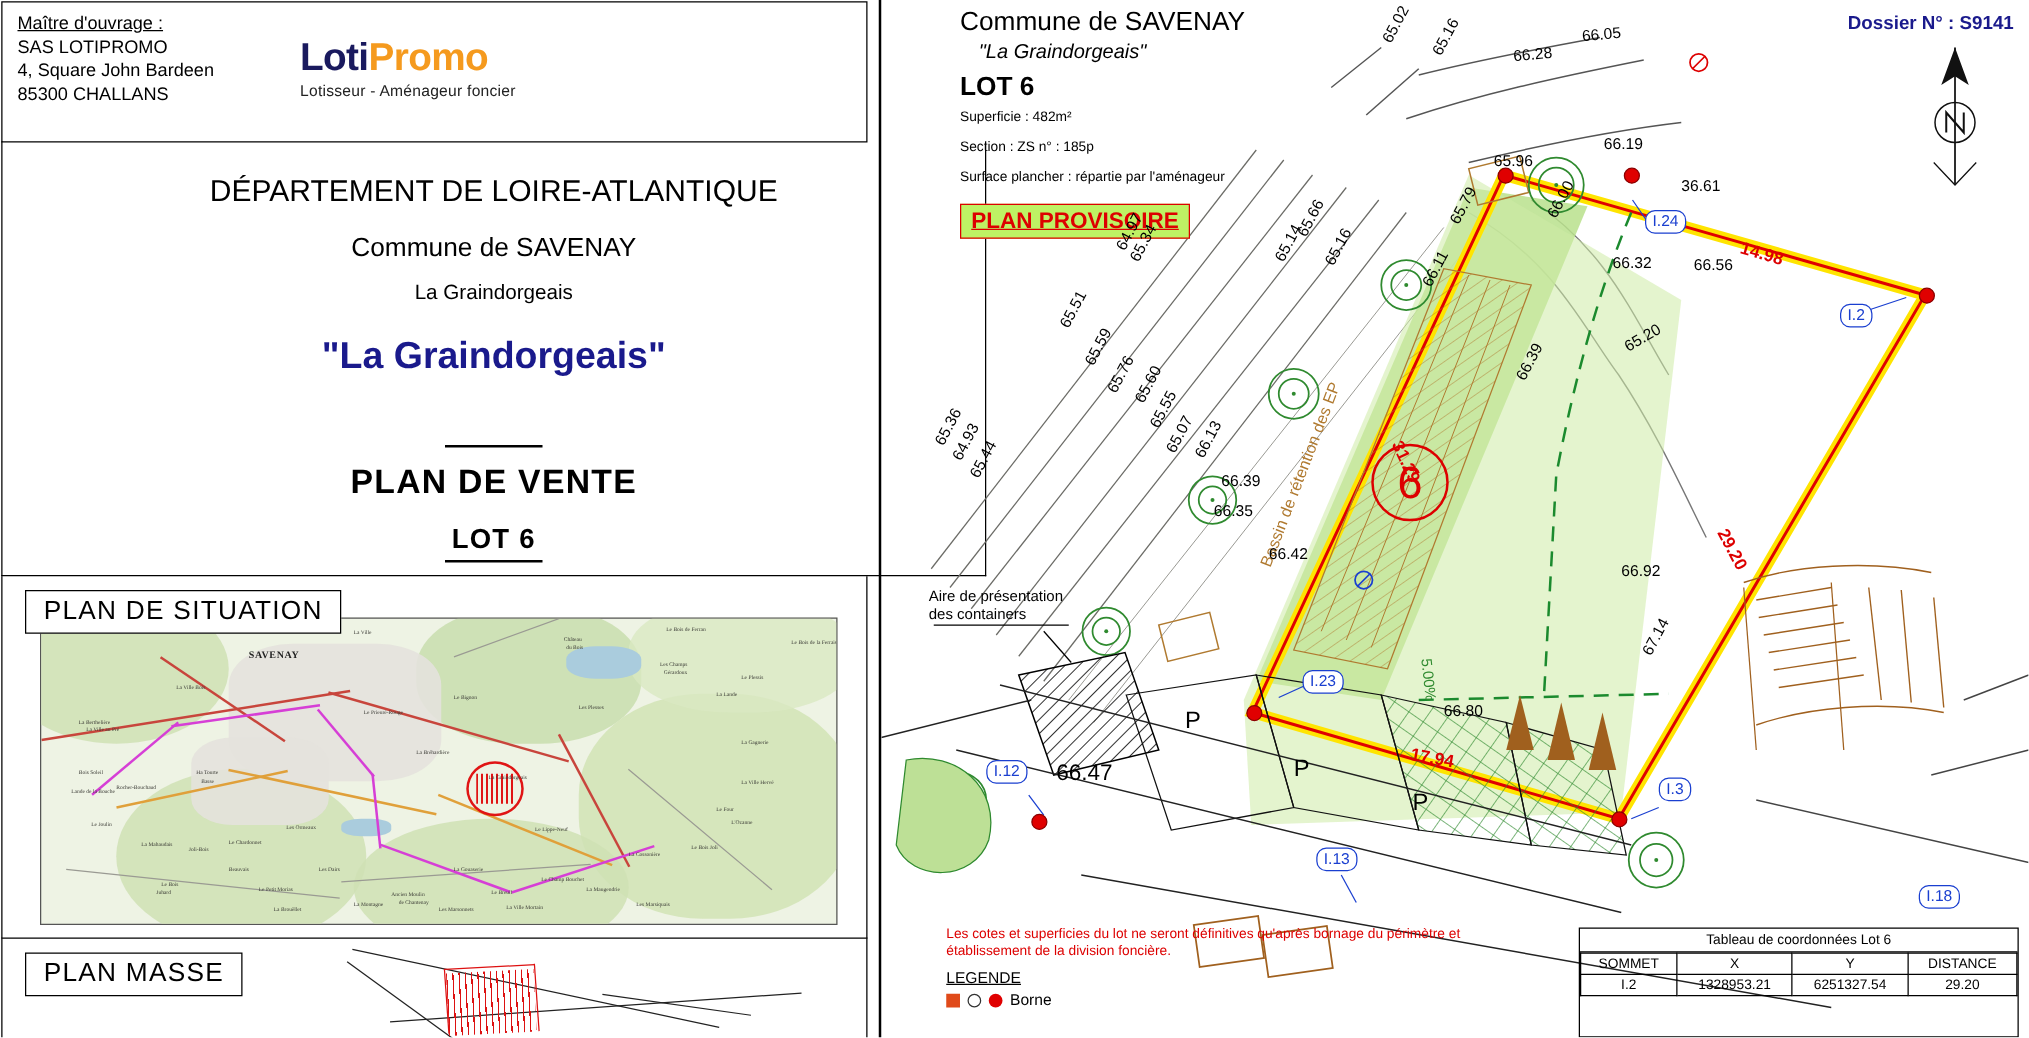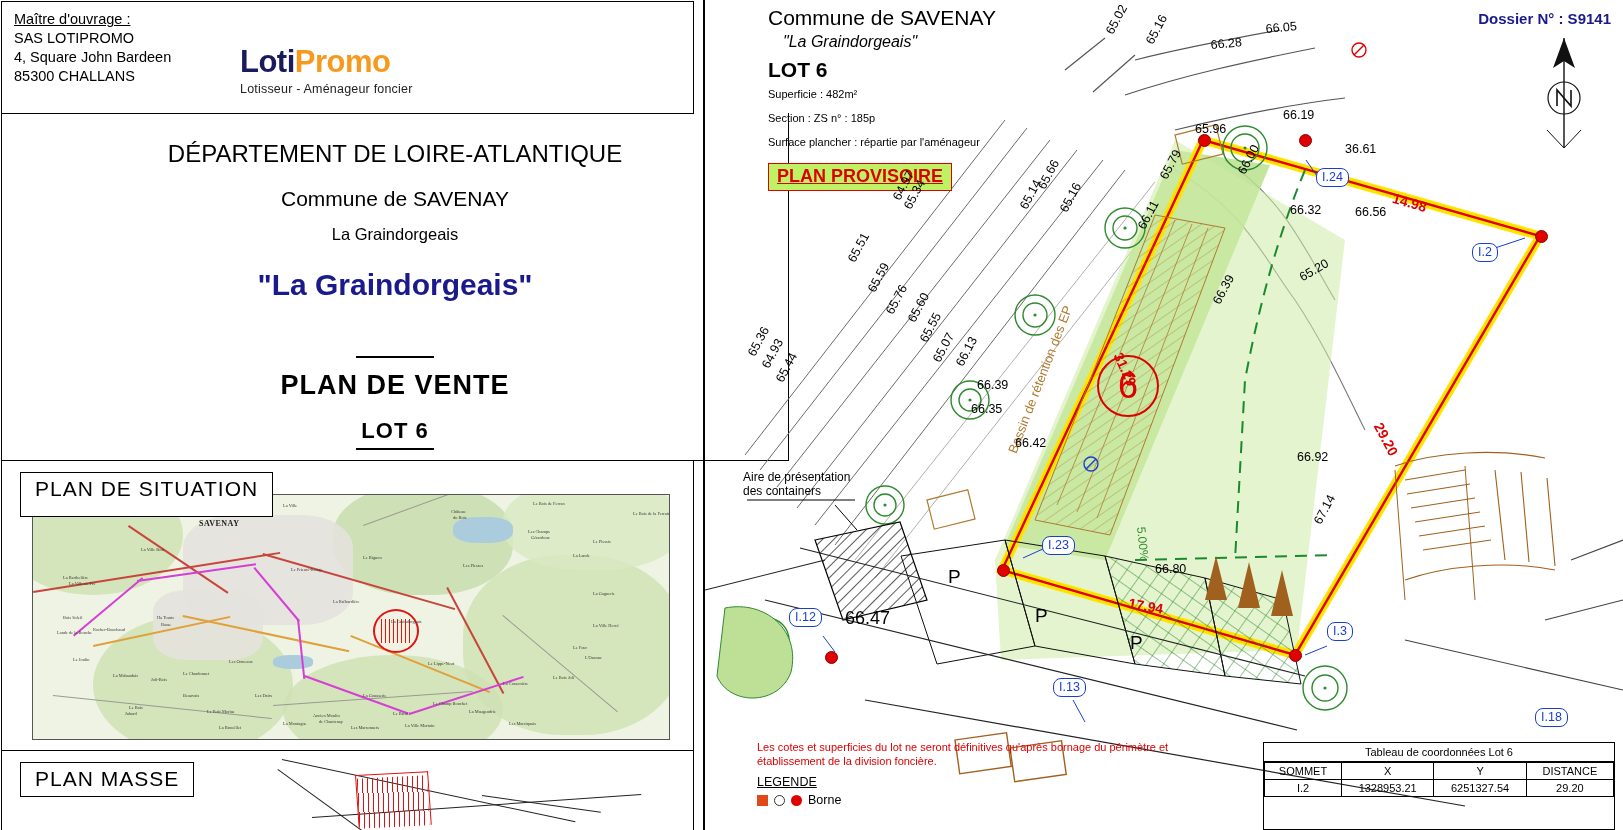--- a/index.html
+++ b/index.html
@@ -21,21 +21,21 @@
   .box{
     position:absolute;border:1.5px solid #000;box-sizing:border-box;
   }
   .hdr-box{left:1px;top:1px;width:693px;height:113px;}
   .owner{
     position:absolute;left:12px;top:8px;width:200px;
     font-size:14.5px;line-height:19px;
   }
   .owner .u{text-decoration:underline;}
   .logo{
-    position:absolute;left:238px;top:26px;width:220px;text-align:left;margin-top:16px;
+    position:absolute;left:238px;top:26px;width:220px;text-align:left;
   }
   .logo .word{font-size:31px;font-weight:bold;letter-spacing:-0.5px;}
   .logo .word .a{color:#1a1a5e;}
   .logo .word .b{color:#f59a1e;}
   .logo .sub{font-size:12.5px;color:#222;margin-top:2px;letter-spacing:0.2px;}
 
   .title-box{left:1px;top:113px;width:788px;height:348px;border-top:none;}
   .t-dept{position:absolute;left:0;right:0;top:27px;text-align:center;font-size:24px;}
   .t-commune{position:absolute;left:0;right:0;top:74px;text-align:center;font-size:21px;}
   .t-lieu{position:absolute;left:0;right:0;top:112px;text-align:center;font-size:16.5px;}
@@ -43,21 +43,21 @@
   .t-pa{position:absolute;left:0;right:0;top:198px;text-align:center;font-size:22px;font-weight:bold;color:#1a1a8c;}
   .rule{position:absolute;left:50%;transform:translateX(-50%);width:78px;height:1.5px;background:#000;}
   .r1{top:243px;}
   .r2{top:335px;}
   .t-plan{position:absolute;left:0;right:0;top:257px;text-align:center;font-size:27px;font-weight:bold;letter-spacing:1px;}
   .t-lot{position:absolute;left:0;right:0;top:305px;text-align:center;font-size:22px;font-weight:bold;letter-spacing:1px;}
 
   .sit-box{left:1px;top:461px;width:693px;height:290px;border-top:none;}
   .sit-label{
     position:absolute;left:18px;top:11px;border:1.5px solid #000;background:#fff;
-    padding:4px 14px 15px 14px;font-size:21px;letter-spacing:1px;z-index:4;
+    padding:4px 14px 5px 14px;font-size:21px;letter-spacing:1px;z-index:4;
   }
   .map{
     position:absolute;left:30px;top:33px;width:636px;height:244px;
     border:1px solid #555;overflow:hidden;background:#eef3e4;
   }
   .map .green{position:absolute;border-radius:50%;background:#cfe0b4;opacity:.85;}
   .map .dkgreen{position:absolute;border-radius:45%;background:#b9d79a;opacity:.8;}
   .map .urban{position:absolute;background:#e4e2dd;opacity:.9;}
   .map .water{position:absolute;background:#aaccdd;border-radius:40%;}
   .map .road{position:absolute;background:#c8453c;height:2px;transform-origin:0 0;}

